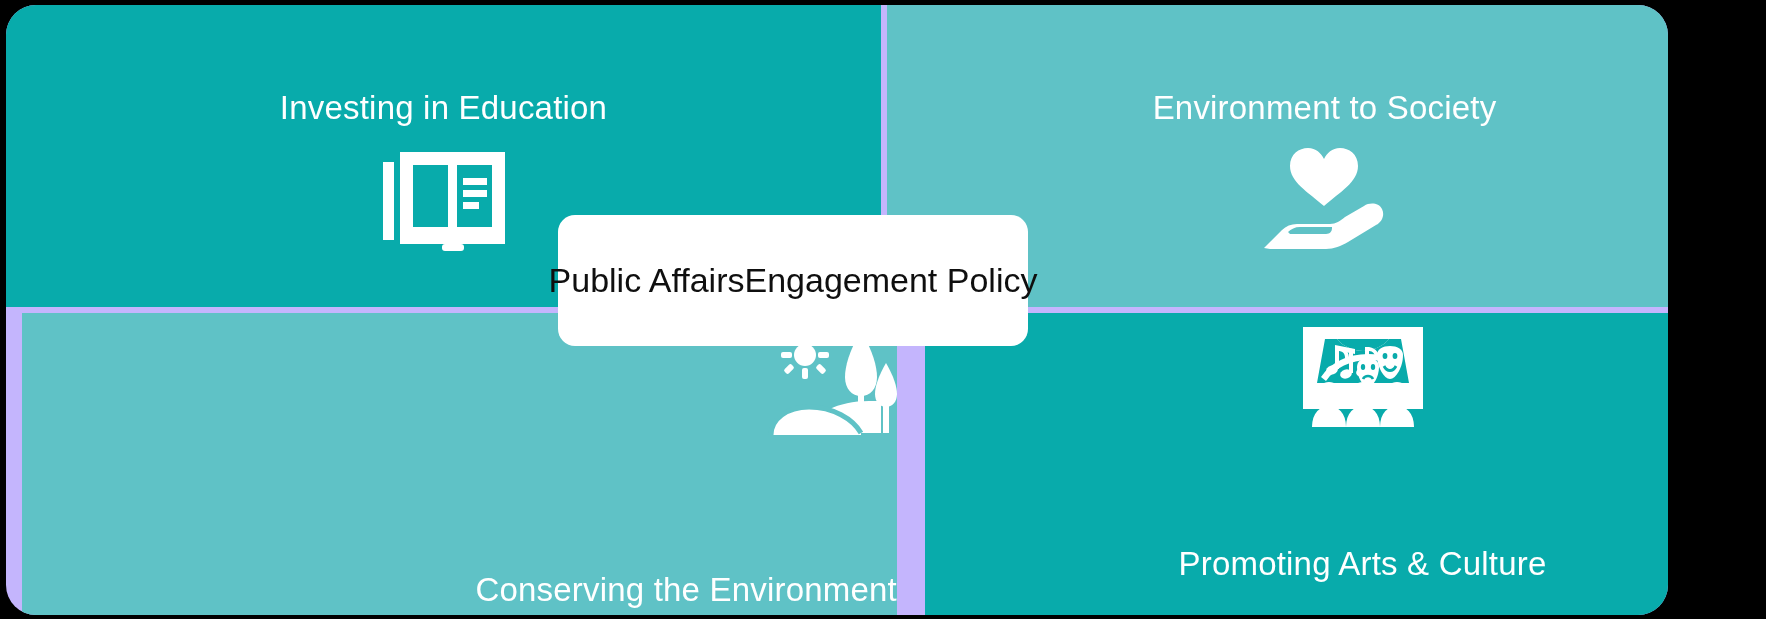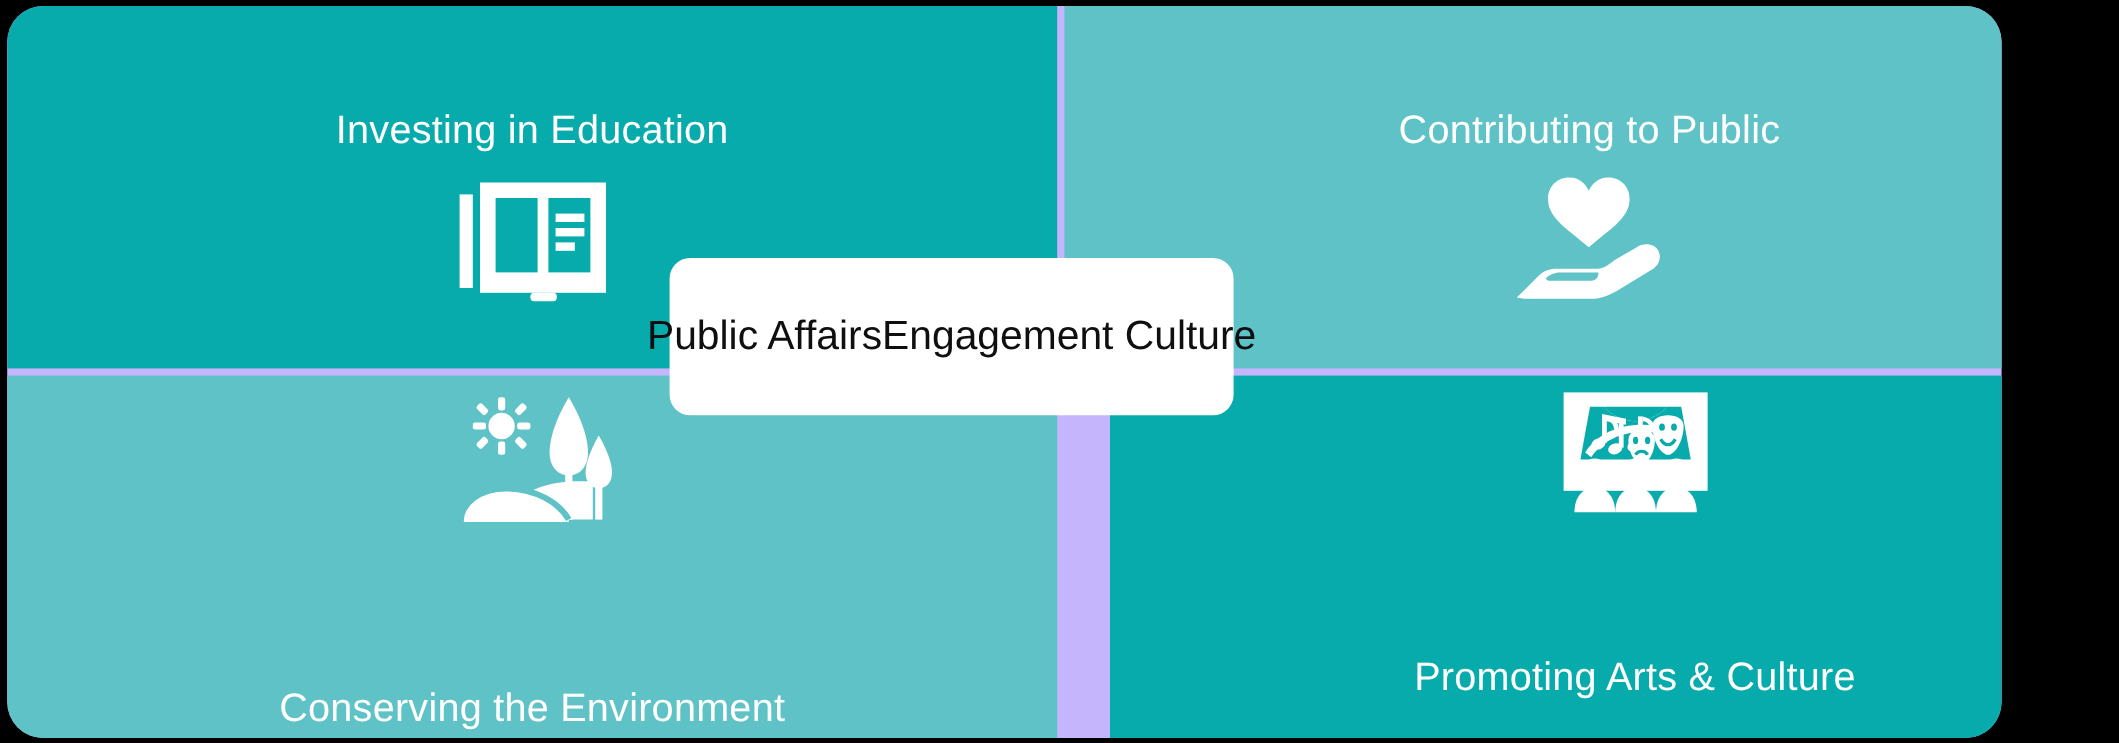--- a/index.html
+++ b/index.html
@@ -29,21 +29,21 @@
   .quad {
     position: absolute;
     width: 875px;
     height: 302px;
     display: flex;
     flex-direction: column;
     align-items: center;
   }
   .quad.tl { left: 0;    top: 0;   }
   .quad.tr { left: 881px; top: 0;   }
-  .quad.bl { left: 0;    top: 308px; }
+  .quad.bl { left: 16px;    top: 308px; align-items: flex-end; }
   .quad.br { left: 919px; top: 308px; }
 
   .quad.tl { background: #08abab; }
   .quad.tr { background: #5fc2c6; }
   .quad.bl { background: #5fc2c6; }
   .quad.br { background: #08abab; }
 
   .quad-label {
     color: #ffffff;
     font-size: 33px;
@@ -128,21 +128,21 @@
           <g fill="#ffffff">
             <rect x="84" y="30" width="24" height="7"></rect>
             <rect x="84" y="42" width="24" height="7"></rect>
             <rect x="84" y="54" width="16" height="7"></rect>
           </g>
         </svg>
       </div>
     </div>
 
     <div class="quad tr">
-      <div class="quad-label">Contributing to Public</div>
+      <div class="quad-label">Environment to Society</div>
       <div class="icon-wrap">
         <svg width="130" height="110" viewBox="0 0 130 110" aria-hidden="true">
           <g fill="#ffffff">
 
             <path d="M64 62
                      C 48 48, 30 38, 30 22
                      C 30 10, 39 4, 48 4
                      C 56 4, 61 9, 64 15
                      C 67 9, 72 4, 80 4
                      C 89 4, 98 10, 98 22
@@ -253,17 +253,17 @@
             <path d="M47 102 C 47 88, 55 81, 64 81 C 73 81, 81 88, 81 102 Z"></path>
             <circle cx="98" cy="68" r="11"></circle>
             <path d="M81 102 C 81 88, 89 81, 98 81 C 107 81, 115 88, 115 102 Z"></path>
           </g>
         </svg>
       </div>
     </div>
 
     <div class="center-card">
       <div class="center-line">Public Affairs</div>
-      <div class="center-line">Engagement Culture</div>
+      <div class="center-line">Engagement Policy</div>
     </div>
 
   </div>
 </div>
 
 </body></html>

